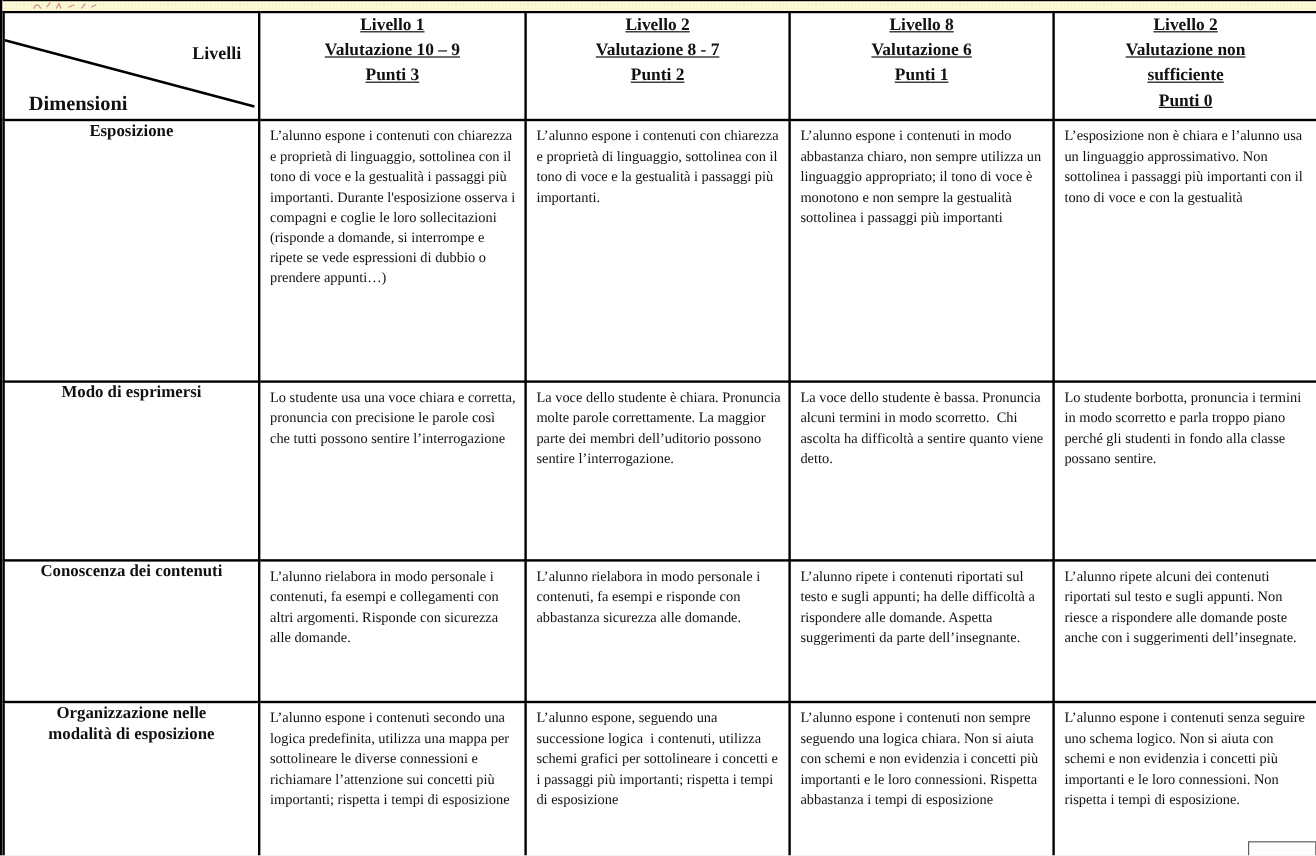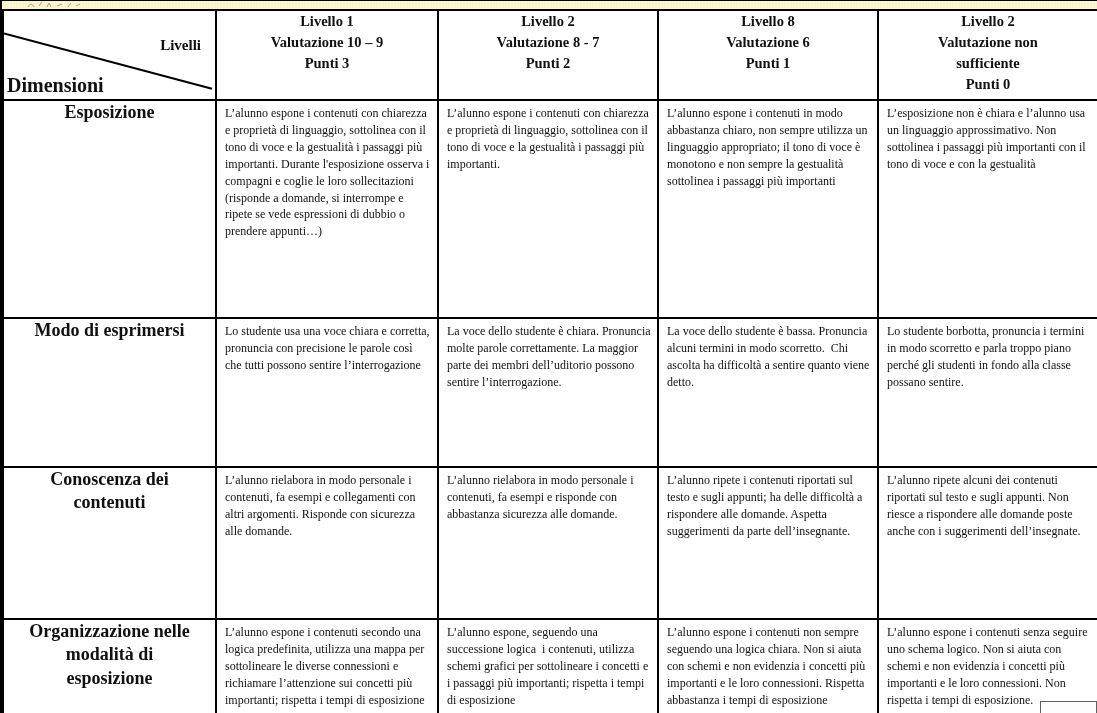--- a/index.html
+++ b/index.html
@@ -30,46 +30,47 @@
   }
   table.rubric td {
     border: 2px solid #000;
     vertical-align: top;
     box-sizing: border-box;
     overflow: hidden;
   }
   tr.header-row { height: 90px; }
   tr.row-0 { height: 218px; }
   tr.row-1 { height: 149px; }
-  tr.row-2 { height: 152px; }
+  tr.row-2 { height: 118px; }
   tr.row-3 { height: 210px; }
 
   td.head {
     text-align: center;
     vertical-align: middle;
     font-weight: bold;
     font-size: 14.5px;
     line-height: 1.45;
     padding: 0 26px;
+    text-decoration: underline;
   }
   td.corner-cell { position: relative; padding: 0; }
   td.corner-cell svg.diag { position: absolute; left: 0; top: 0; width: 100%; height: 100%; }
   .corner-livelli {
     position: absolute; top: 26px; right: 14px;
     font-weight: bold; font-size: 15px;
   }
   .corner-dimensioni {
-    position: absolute; bottom: 2px; left: 3px;
-    font-weight: bold; font-size: 20px;
+    position: absolute; bottom: 2px; left: 20px;
+    font-weight: bold; font-size: 17px;
   }
   td.rowlabel {
     text-align: center;
     vertical-align: middle;
     font-weight: bold;
-    font-size: 18px;
+    font-size: 14px;
     line-height: 1.3;
     padding: 0 23px;
     margin-top: 21px;
   }
   td.body {
     font-size: 12px;
     line-height: 1.41;
     padding: 4px 5px 4px 8px;
     white-space: pre-wrap;
   }

